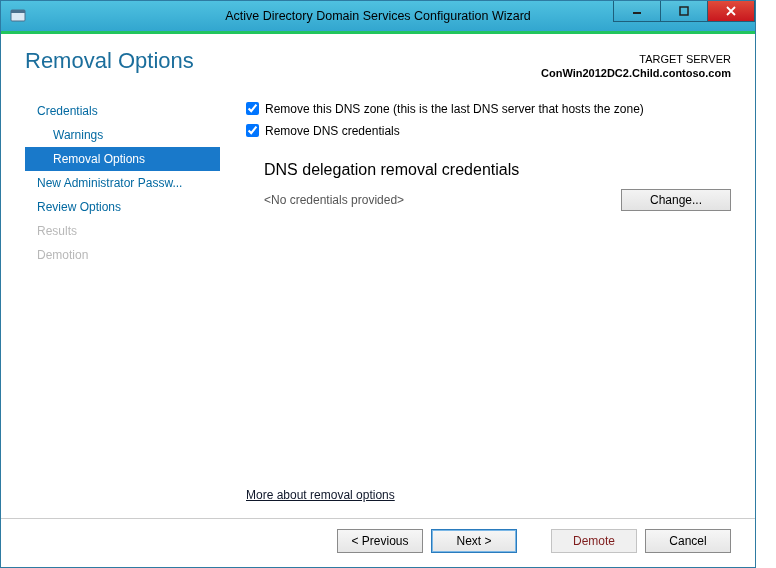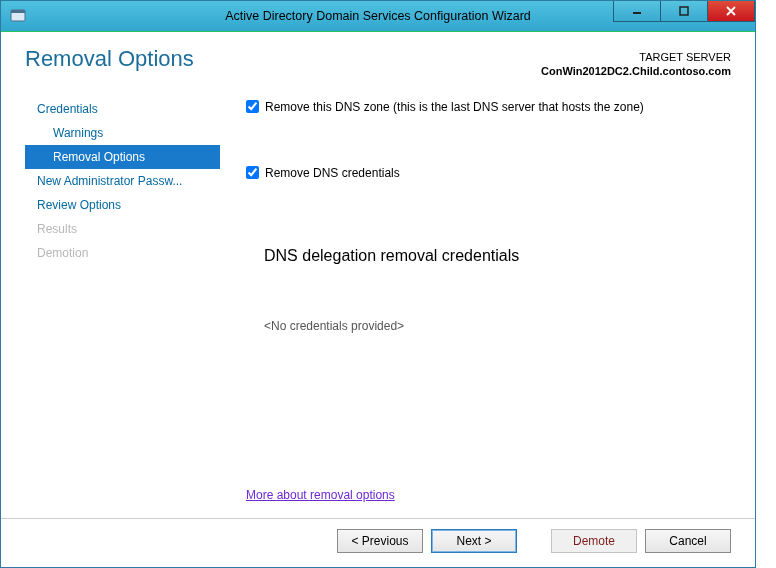--- a/index.html
+++ b/index.html
@@ -69,21 +69,21 @@
     color: #fff;
     margin-right: 0;
   }
   .win-btn.close svg path { stroke:#fff; }
 
   
   .body {
     flex: 1 1 auto;
     display: flex;
     flex-direction: column;
-    border-top: 1px solid #22c55e;
+    border-top: 3px solid #22c55e;
   }
   .header-row {
     display: flex;
     align-items: flex-start;
     padding: 14px 24px 0 24px;
   }
   .page-title {
     font-size: 22px;
     color: #1b6e9c;
     font-weight: 300;
@@ -129,21 +129,20 @@
   }
   .nav-item.disabled { color: #b8b8b8; }
 
   
   .main {
     flex: 1 1 auto;
     display: flex;
     flex-direction: column;
     padding-left: 26px;
     min-width: 0;
-    gap: 44px;
   }
   .check-row {
     display: flex;
     align-items: center;
     height: 20px;
     margin-bottom: 2px;
     font-size: 12px;
   }
   .check-row input[type=checkbox] {
     margin: 0 6px 0 0;
@@ -166,21 +165,21 @@
     width: 110px;
     height: 22px;
     background: linear-gradient(#f3f3f3,#e3e3e3);
     border: 1px solid #8a8a8a;
     font-size: 12px;
     padding: 0;
   }
   .more-link {
     margin-top: auto;
     padding: 10px 0 16px 0;
-    color: #6d28d9;
+    color: #0f172a;
     font-size: 12px;
   }
 
   
   .footer {
     flex: 0 0 auto;
     border-top: 1px solid #ccc;
     padding: 10px 24px 14px 12px;
     display: flex;
     justify-content: flex-end;
@@ -268,20 +267,21 @@
 
         <label class="check-row">
           <input type="checkbox" checked="" style="">
           <span>Remove DNS credentials</span>
         </label>
 
         <div class="section-lbl">DNS delegation removal credentials</div>
 
         <div class="cred-row">
           <span class="cred-text">&lt;No credentials provided&gt;</span>
+          <button class="change-btn">Change...</button>
         </div>
 
         <a class="more-link" href="#">More about removal options</a>
       </div>
 
     </div>
 
     <div class="footer">
       <button>&lt; Previous</button>
       <button class="primary">Next &gt;</button>

